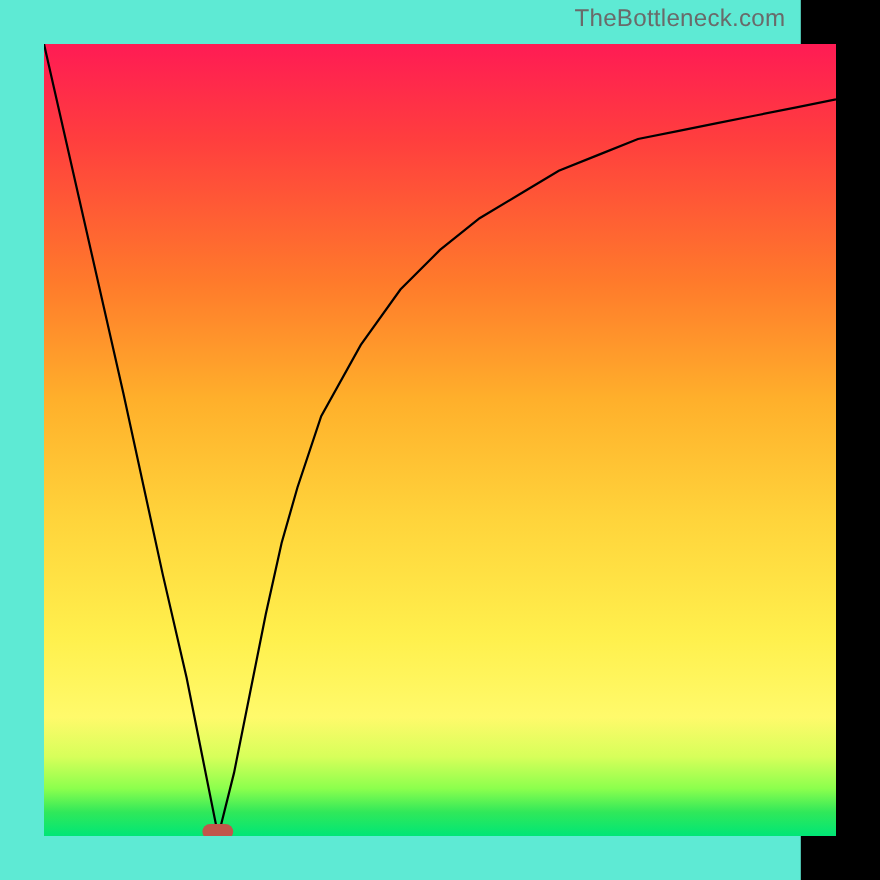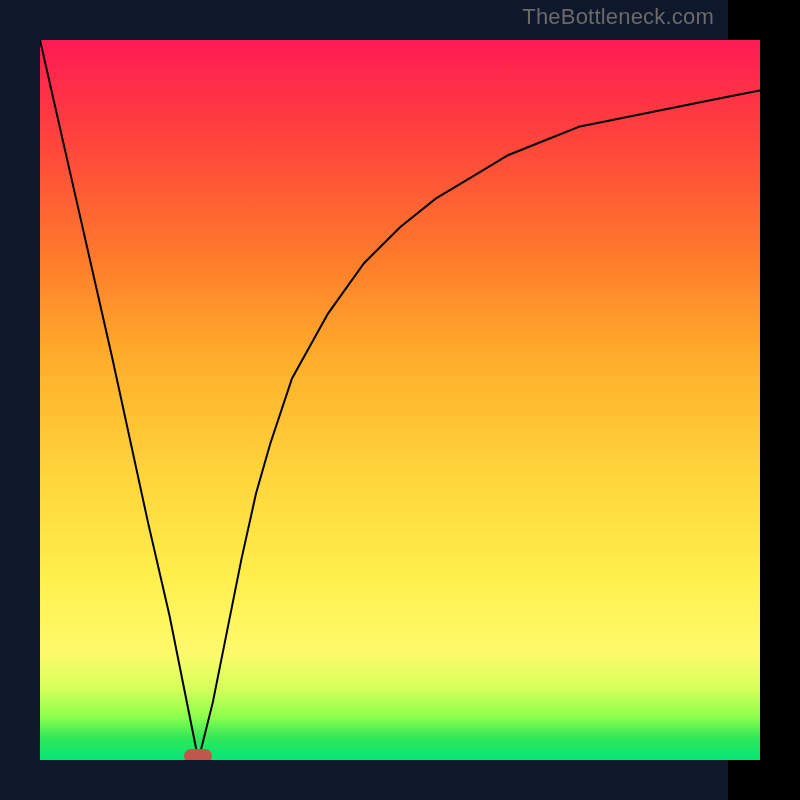--- a/index.html
+++ b/index.html
@@ -8,21 +8,21 @@
     width: 800px;
     height: 800px;
     background: #000;
     font-family: Arial, Helvetica, sans-serif;
     overflow: hidden;
   }
   .frame {
     position: relative;
     width: 728px;
     height: 800px;
-    background: #0f172a;
+    background: #5eead4;
   }
   .plot-area {
     position: absolute;
     left: 40px;
     top: 40px;
     width: 720px;
     height: 720px;
     overflow: hidden;
     background: linear-gradient(
       to bottom,

